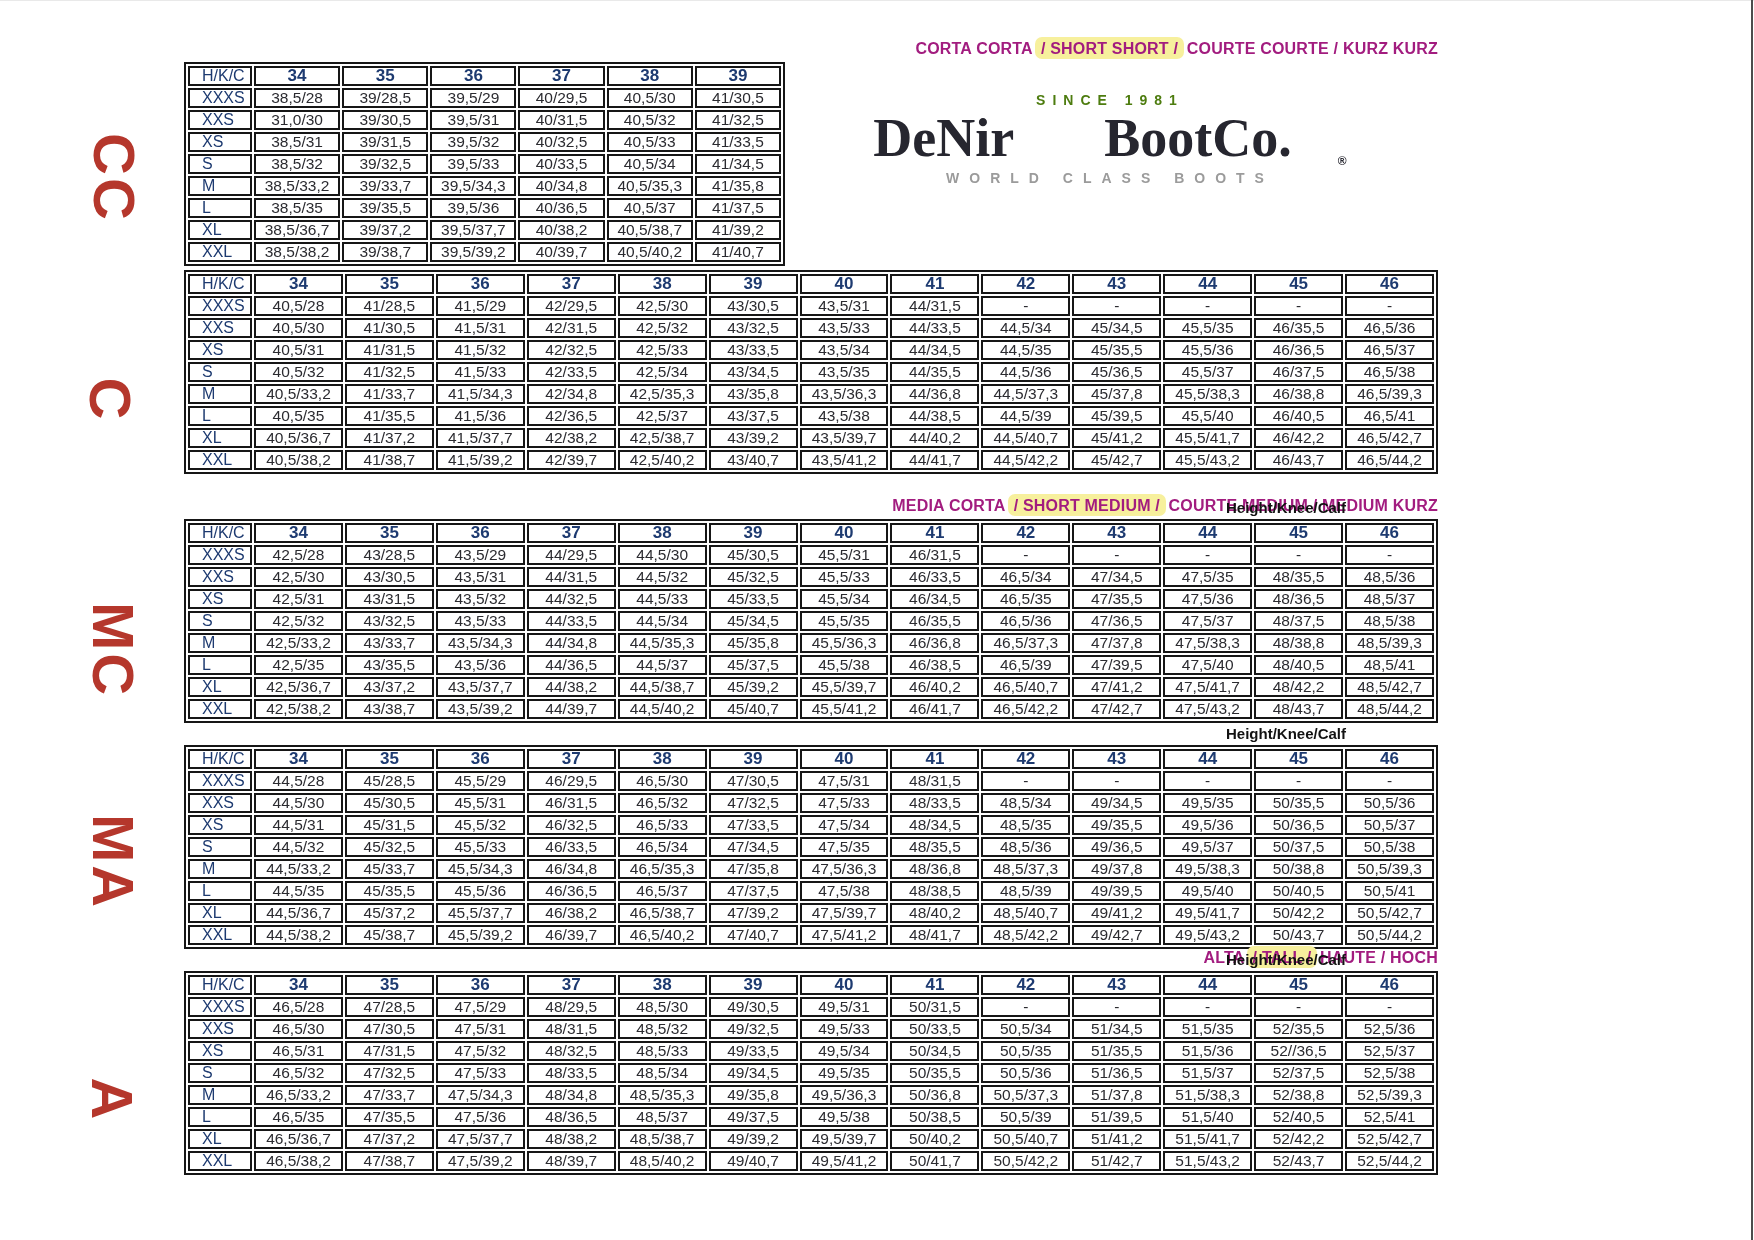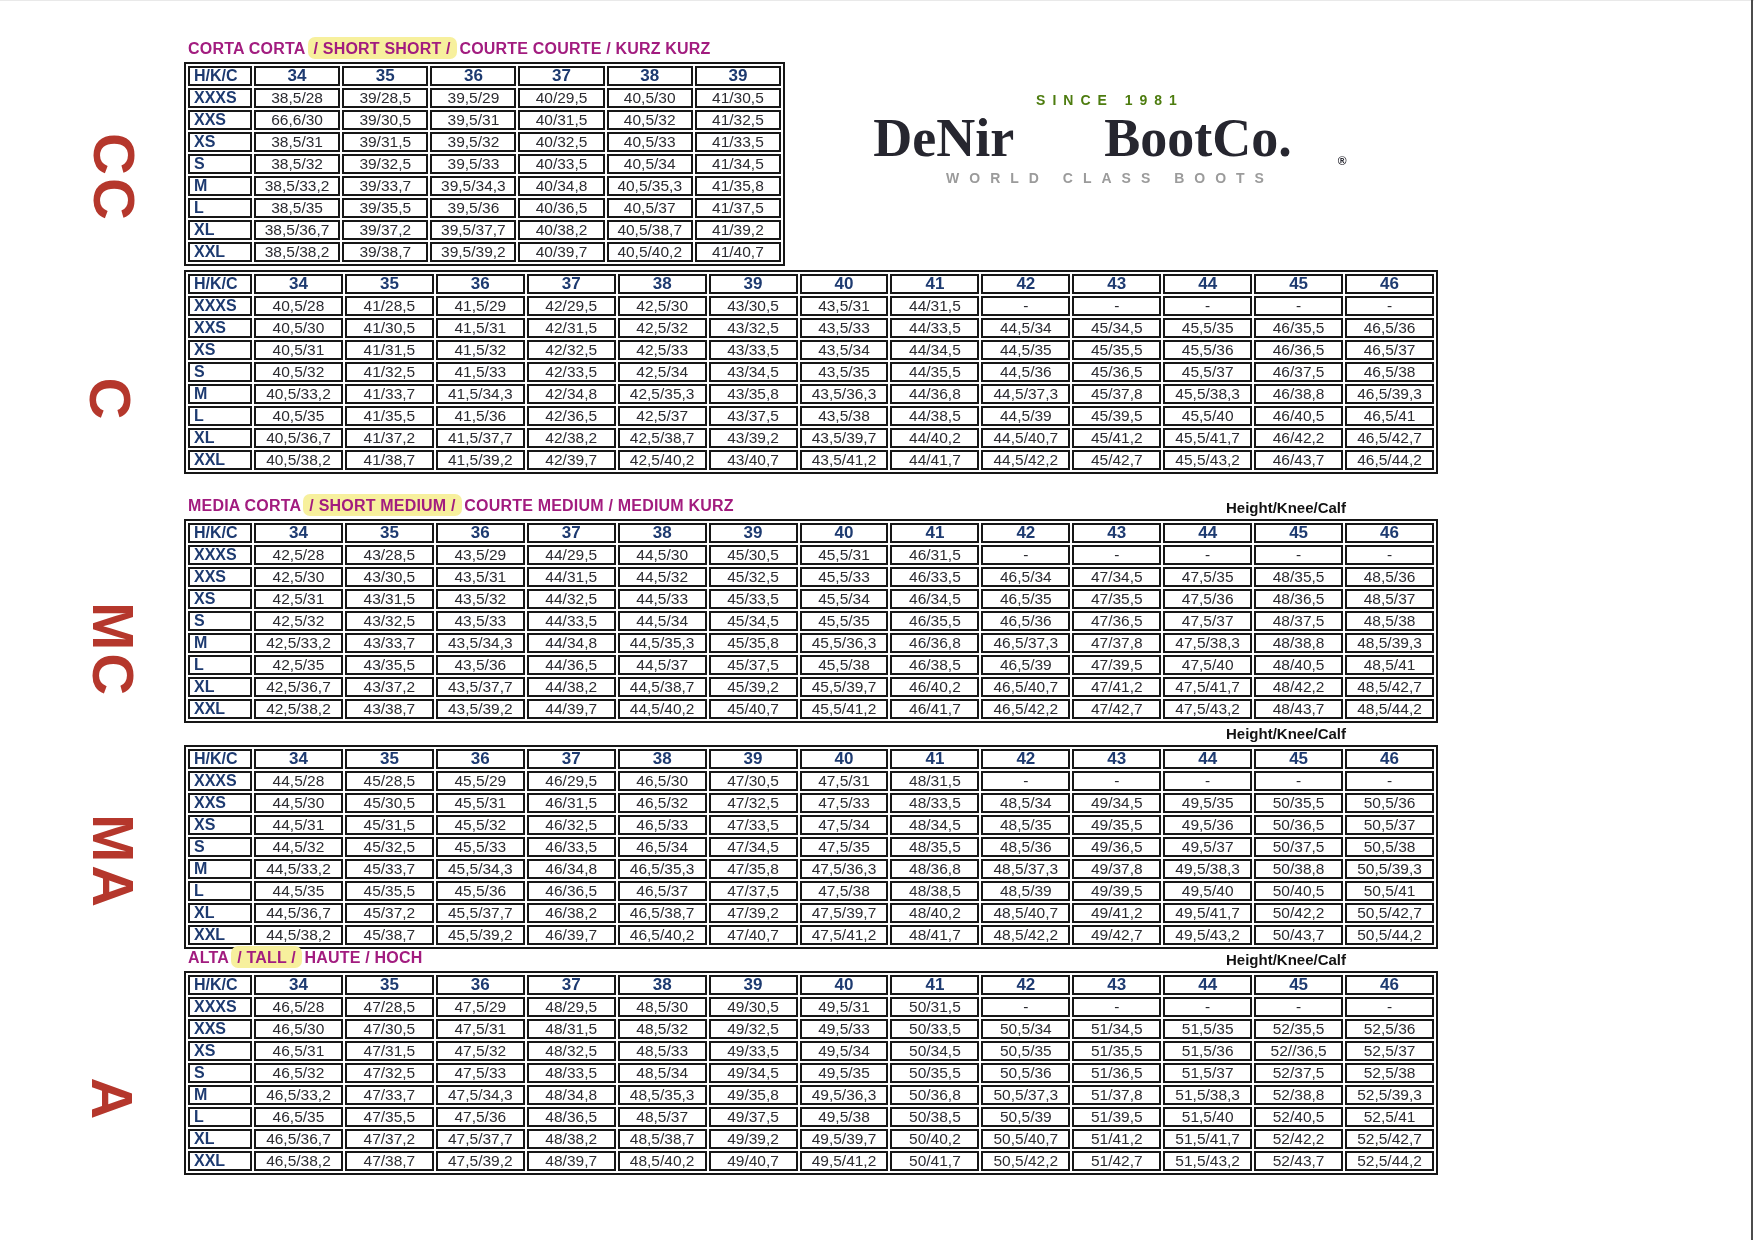--- a/index.html
+++ b/index.html
@@ -36,33 +36,33 @@
   
   .table-section { position:absolute; left:184px; width:1254px; }
   .section-1 { top:40px; }
   .section-2 { top:270px; }
   .section-3 { top:497px; }
   .section-4 { top:723px; }
   .section-5 { top:949px; }
 
   .title-row { position:relative; height:21px; margin-bottom:1px; }
   .table-title { font-size:16px; font-weight:bold; color:#a21c7f; white-space:nowrap;
-                 padding-left:4px; letter-spacing:0.2px; }
+                 padding-left:4px; letter-spacing:0.2px;text-align:right; }
   .hl { background:#f7f09d; border-radius:7px; padding:3px 6px 2px 6px; margin:0 -2px; }
   .corner-note { position:absolute; right:92px; top:2px; font-size:15px; font-weight:bold; color:#121212; }
 
   table.size-table { border-collapse:separate; border-spacing:2px; background:#ffffff;
                      border:2px solid #161616; table-layout:fixed; }
   table.size-table.narrow { width:601px; }
   table.size-table.wide { width:1254px; }
   .size-table th, .size-table td { border:2px solid #161616; height:16px; padding:0 1px;
                      text-align:center; line-height:16px; white-space:nowrap; overflow:hidden;
                      background:#ffffff; }
-  th.corner-cell, th.row-label { text-align:left; padding-left:4px; color:#1d3a70;
-                     font-size:16px; font-weight:bold; }
+  th.corner-cell, th.row-label { text-align:left; padding-left:12px; color:#1d3a70;
+                     font-size:16px; font-weight:normal; }
   th.col-header { color:#1d3a70; font-size:17px; font-weight:bold;margin-left:23px; }
   td.size-cell { color:#2b2b30; font-size:15.5px; font-weight:normal; }
 </style>
 </head>
 <body>
 
 <div class="page">
   <div class="scan-edge-top"></div>
   <div class="scan-edge-right"></div>
 
@@ -116,21 +116,21 @@
               <th class="row-label">XXXS</th>
               <td class="size-cell">38,5/28</td>
               <td class="size-cell">39/28,5</td>
               <td class="size-cell">39,5/29</td>
               <td class="size-cell">40/29,5</td>
               <td class="size-cell">40,5/30</td>
               <td class="size-cell">41/30,5</td>
             </tr>
             <tr>
               <th class="row-label">XXS</th>
-              <td class="size-cell">66,6/30</td>
+              <td class="size-cell">31,0/30</td>
               <td class="size-cell">39/30,5</td>
               <td class="size-cell">39,5/31</td>
               <td class="size-cell">40/31,5</td>
               <td class="size-cell">40,5/32</td>
               <td class="size-cell">41/32,5</td>
             </tr>
             <tr>
               <th class="row-label">XS</th>
               <td class="size-cell">38,5/31</td>
               <td class="size-cell">39/31,5</td>

